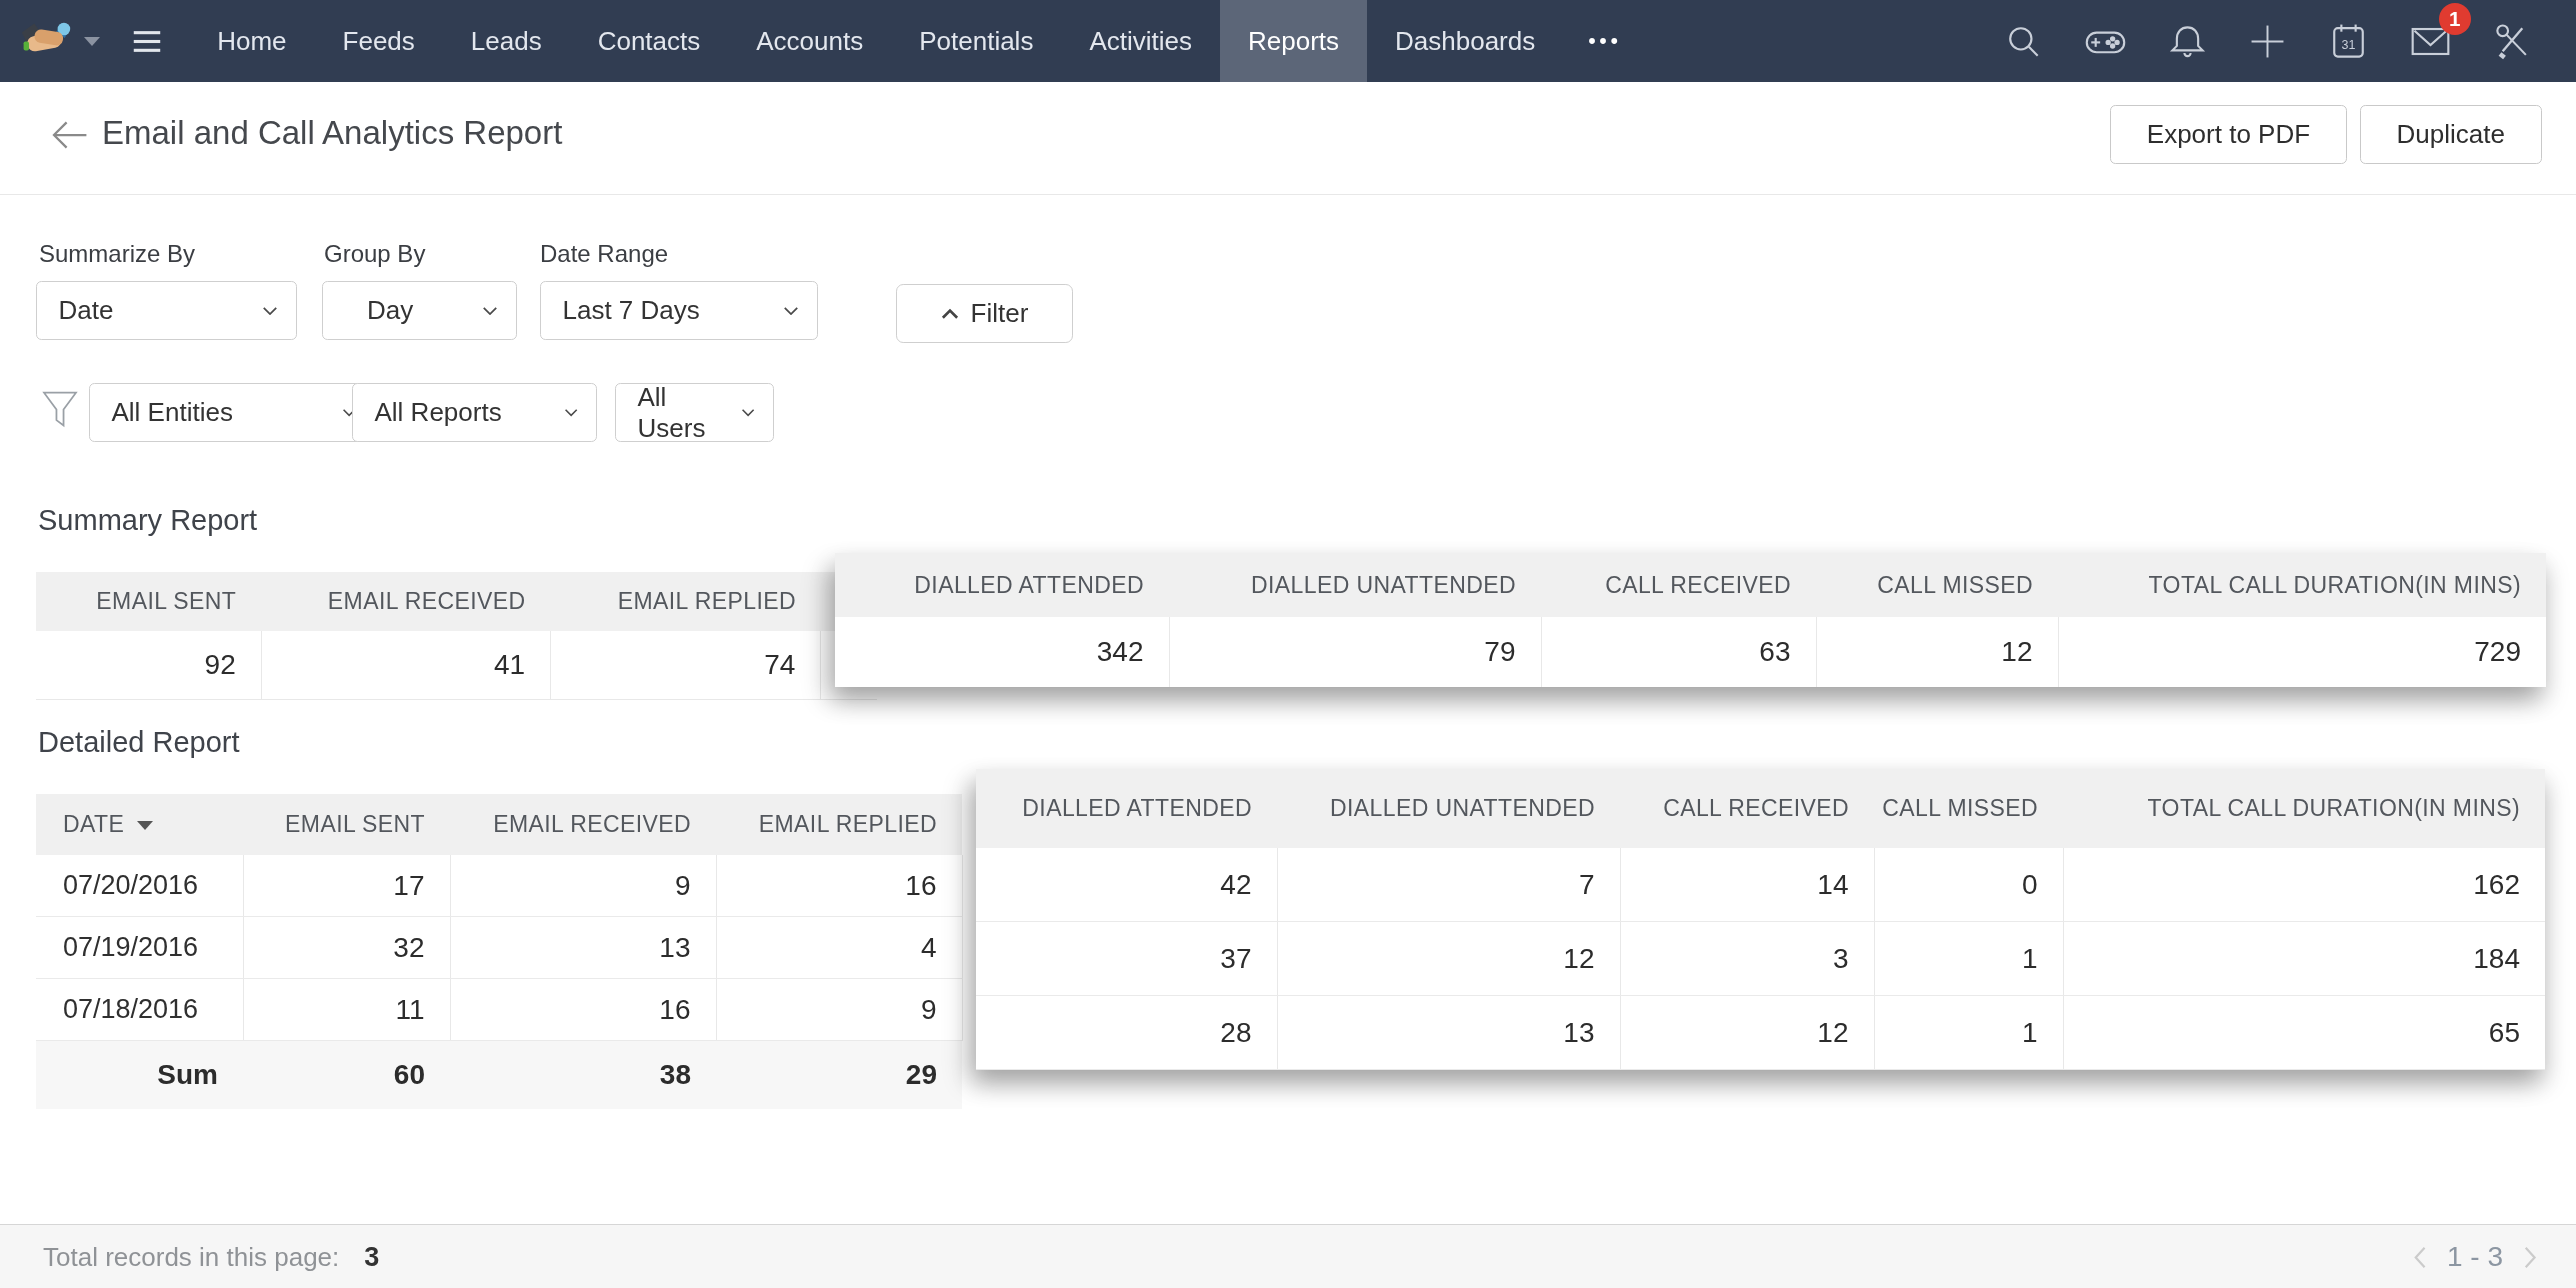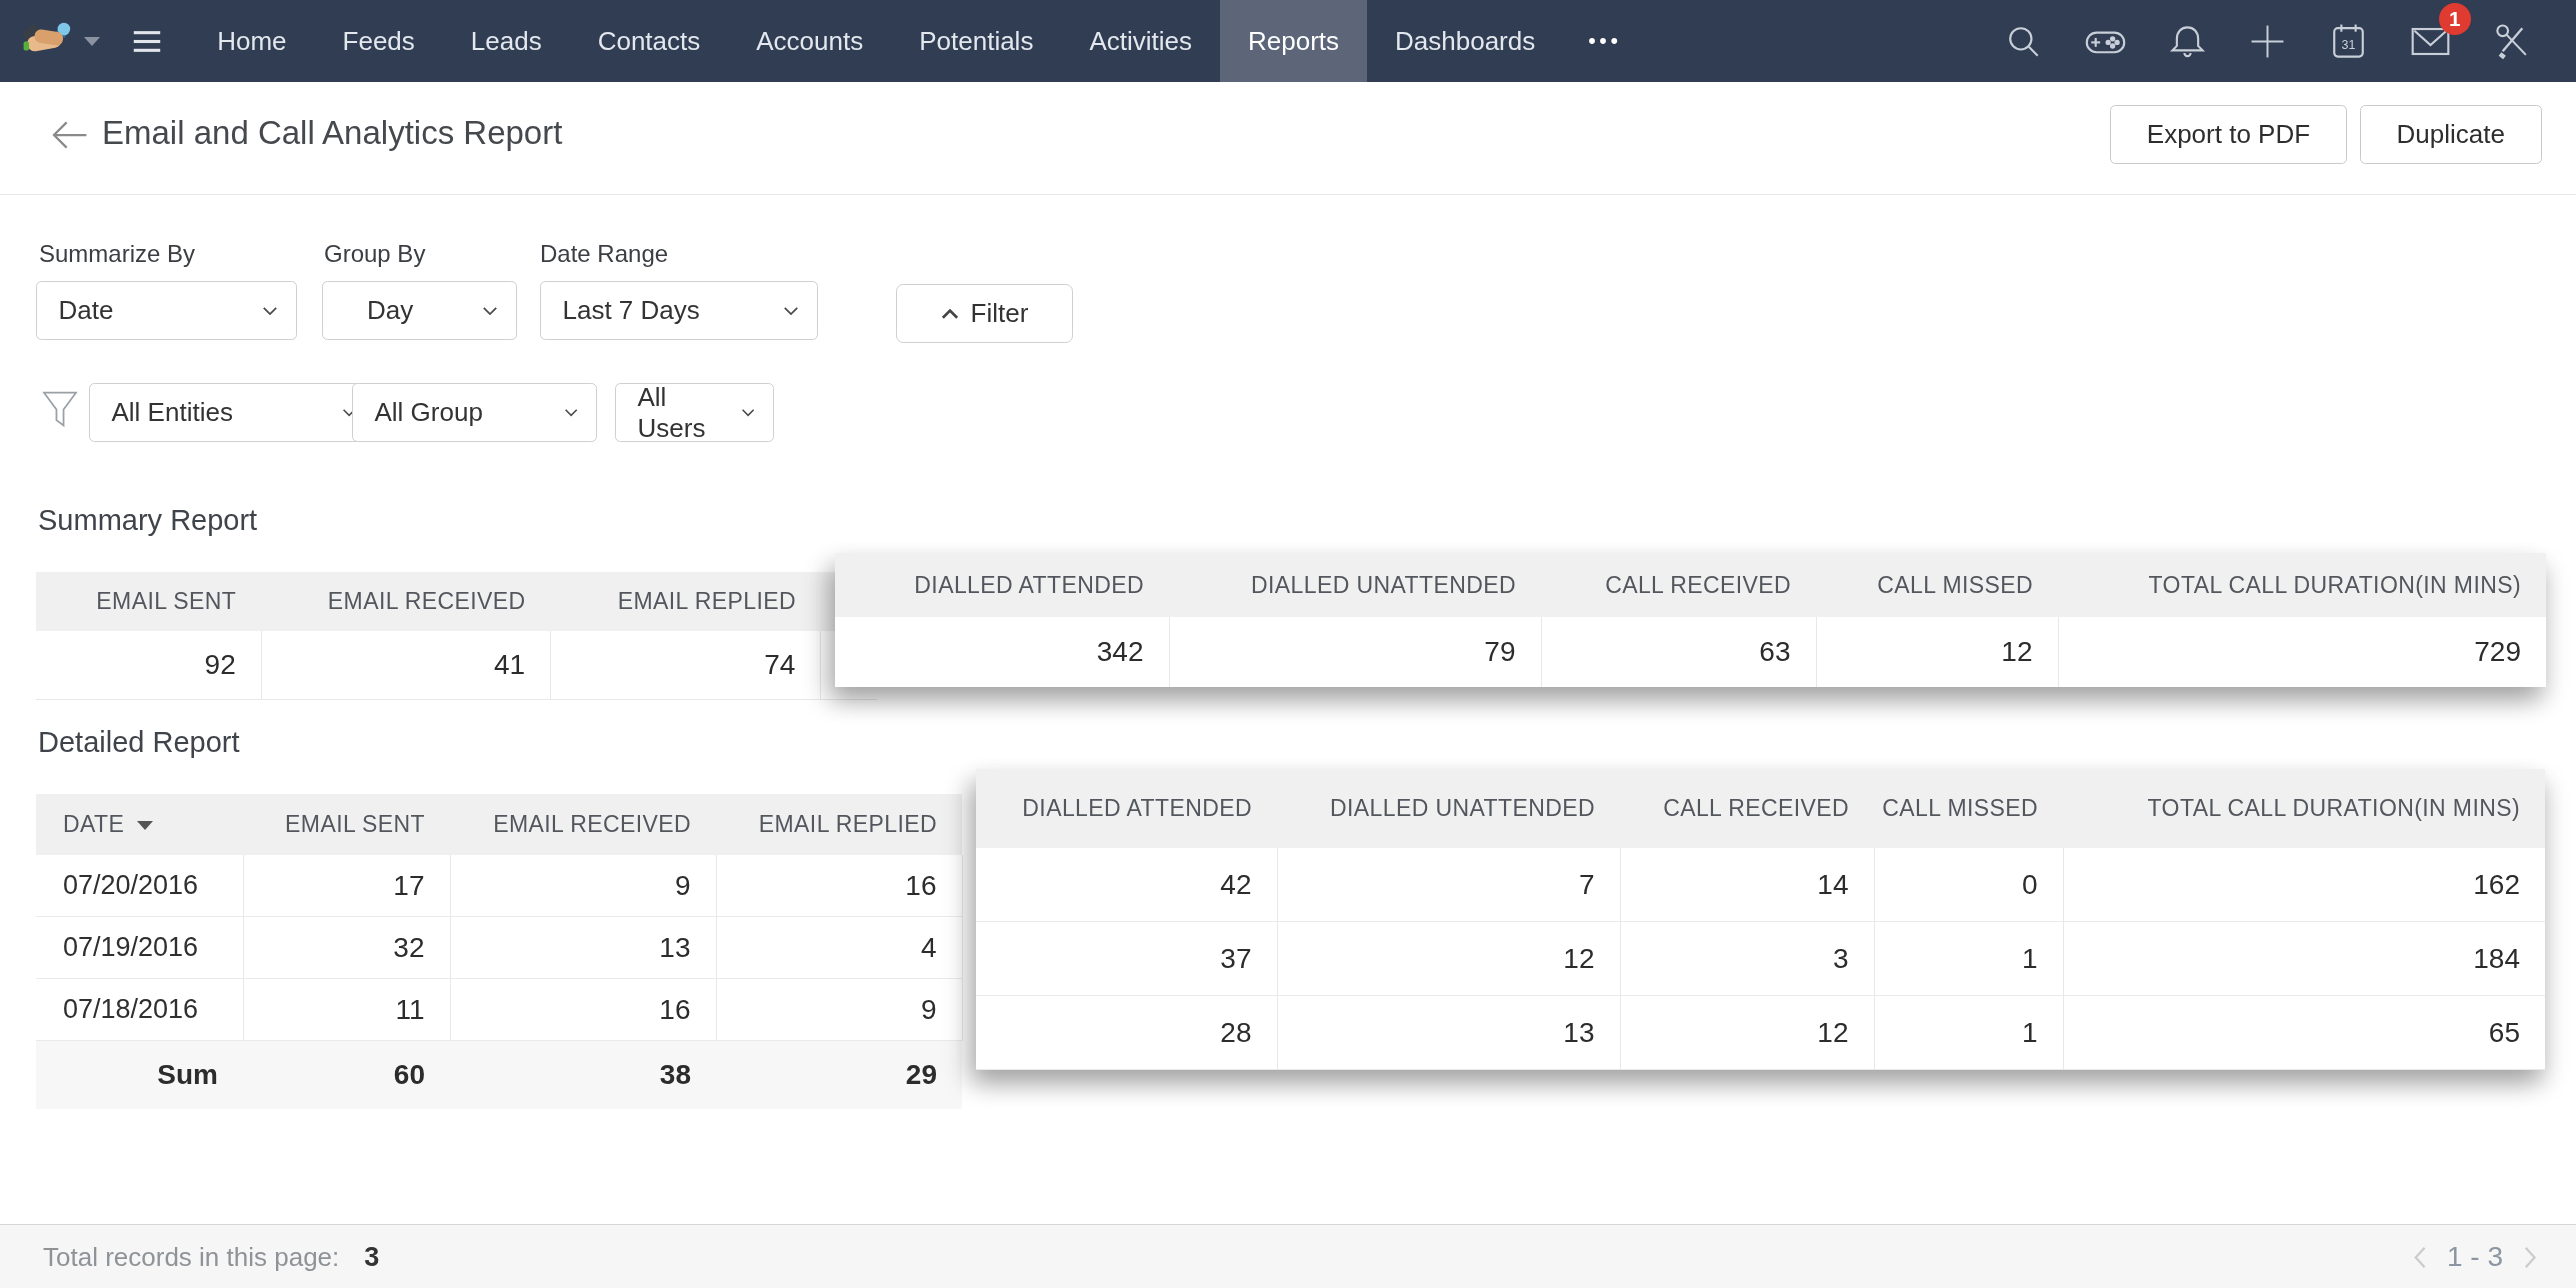--- a/index.html
+++ b/index.html
@@ -203,21 +203,21 @@
 <svg class="funnel" width="38" height="39" viewBox="0 0 42 44" fill="none" stroke="#9aa0a6" stroke-width="2">
   <path d="M3 3 L39 3 L25 22 L25 40 L17 34 L17 22 Z"></path>
 </svg>
 <div class="select" style="left:89px;top:383px;width:286px;">
   <span>All Entities</span>
   <svg width="14.3" height="9" viewBox="0 0 18 11" fill="none" stroke="#4a4a4a" stroke-width="2">
       <polyline points="2,2 9,9 16,2"></polyline>
     </svg>
 </div>
 <div class="select" style="left:352px;top:383px;width:245px;">
-  <span>All Group</span>
+  <span>All Reports</span>
   <svg width="14.3" height="9" viewBox="0 0 18 11" fill="none" stroke="#4a4a4a" stroke-width="2">
       <polyline points="2,2 9,9 16,2"></polyline>
     </svg>
 </div>
 <div class="select" style="left:615px;top:383px;width:159px;">
   <span>All Users</span>
   <svg width="14.3" height="9" viewBox="0 0 18 11" fill="none" stroke="#4a4a4a" stroke-width="2">
       <polyline points="2,2 9,9 16,2"></polyline>
     </svg>
 </div>

